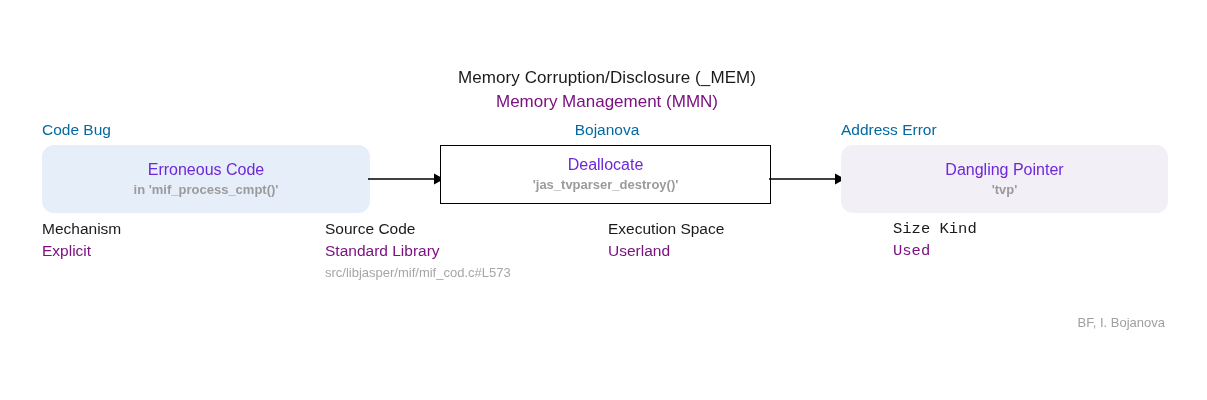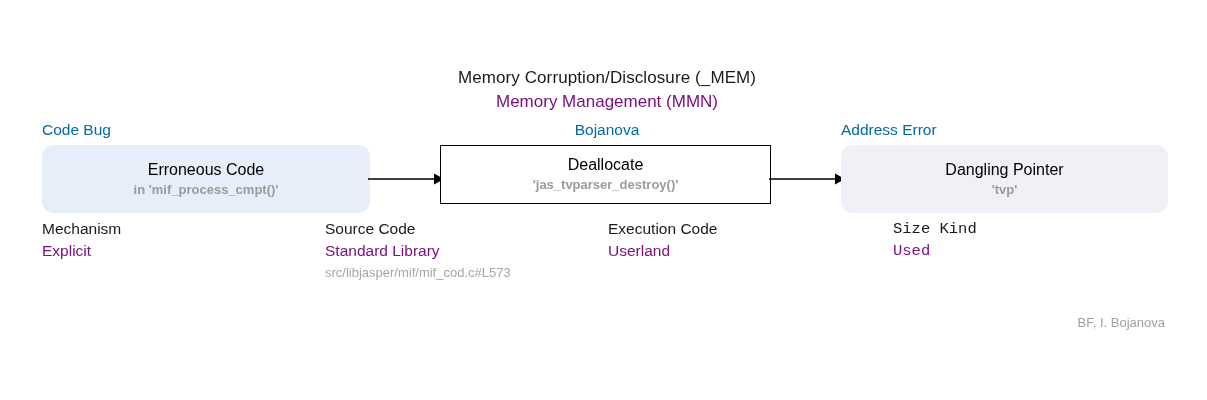--- a/index.html
+++ b/index.html
@@ -63,21 +63,21 @@
   .node {
     position: absolute;
     box-sizing: border-box;
     display: flex;
     flex-direction: column;
     align-items: center;
     justify-content: center;
   }
   .node-title {
     font-size: 16px;
-    color: #000000;
+    color: #6d28d9;
     line-height: 1.25;
     white-space: nowrap;
   }
   .node-sub {
     font-size: 13px;
     color: #9b9b9b;
     line-height: 1.3;
     margin-top: 2px;
     white-space: nowrap;
     font-weight: bold;
@@ -201,21 +201,21 @@
     <div class="attr-value">Explicit</div>
   </div>
 
   <div class="attr attr-source">
     <div class="attr-name">Source Code</div>
     <div class="attr-value">Standard Library</div>
     <div class="attr-extra">src/libjasper/mif/mif_cod.c#L573</div>
   </div>
 
   <div class="attr attr-exec">
-    <div class="attr-name">Execution Code</div>
+    <div class="attr-name">Execution Space</div>
     <div class="attr-value">Userland</div>
   </div>
 
   <div class="attr attr-sizekind">
     <div class="attr-name">Size Kind</div>
     <div class="attr-value">Used</div>
   </div>
 
   <div class="footer">BF, I. Bojanova</div>
 

